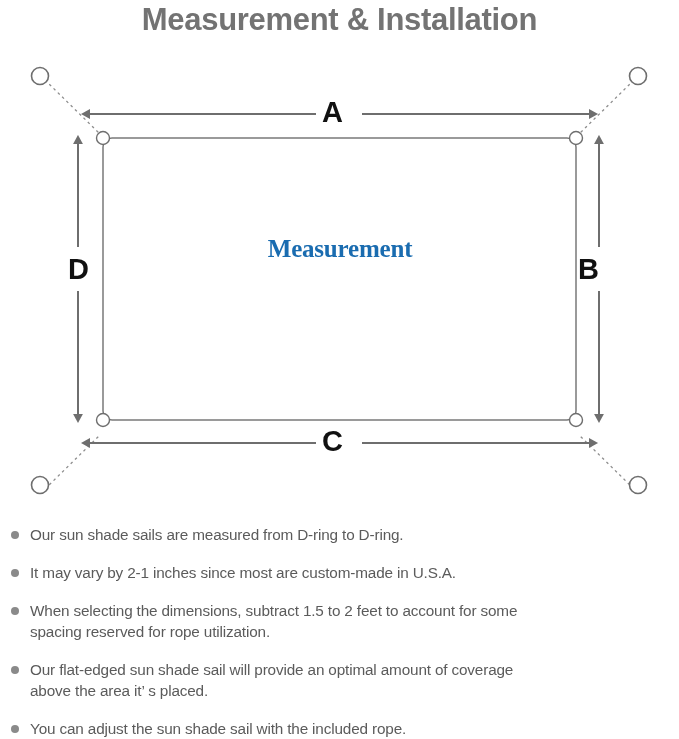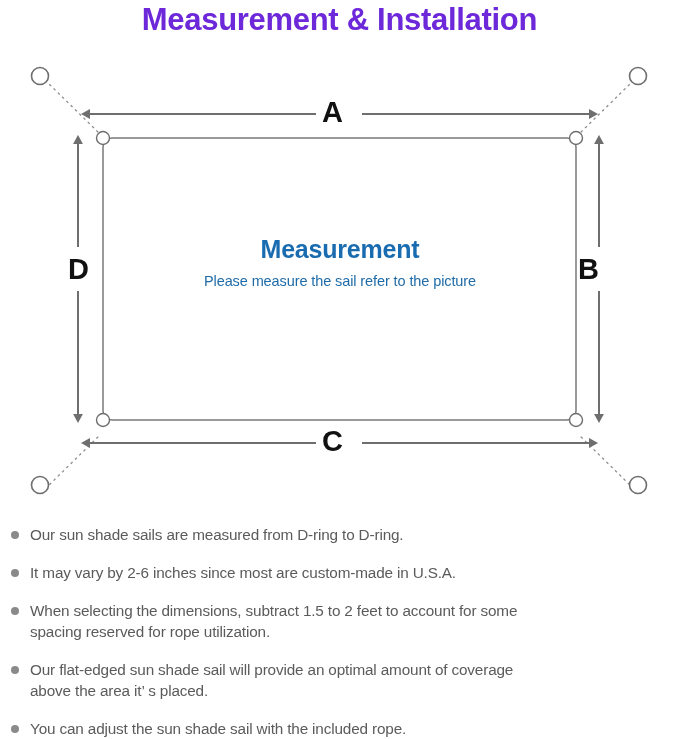--- a/index.html
+++ b/index.html
@@ -22,21 +22,21 @@
     left: 0;
     top: 0;
     width: 679px;
     height: 42px;
     line-height: 40px;
     text-align: center;
     font-family: "Liberation Sans", sans-serif;
     font-size: 31px;
     font-weight: bold;
     letter-spacing: -0.3px;
-    color: #6d28d9;
+    color: #737373;
     white-space: nowrap;
   }
 
   
   .diagram {
     position: absolute;
     left: 0;
     top: 48px;
     width: 679px;
     height: 468px;
@@ -50,21 +50,21 @@
   
   .center-labels {
     position: absolute;
     left: 103px;
     top: 186px;
     width: 474px;
     text-align: center;
     pointer-events: none;
   }
   .center-title {
-    font-family: Liberation Sans, sans-serif;
+    font-family: Liberation Serif, serif;
     font-size: 25px;
     font-weight: bold;
     color: #1a6cb0;
     line-height: 30px;
     letter-spacing: -0.2px;
   }
   .center-sub {
     font-family: "Liberation Sans", sans-serif;
     font-size: 14.5px;
     font-weight: normal;
@@ -168,37 +168,36 @@
       <line x1="78" y1="199" x2="78" y2="96" marker-end="url(#arrR)"></line>
       <line x1="78" y1="243" x2="78" y2="366" marker-end="url(#arrR)"></line>
 
       <line x1="599" y1="199" x2="599" y2="96" marker-end="url(#arrR)"></line>
       <line x1="599" y1="243" x2="599" y2="366" marker-end="url(#arrR)"></line>
     </g>
   </svg>
 
   <div class="center-labels">
     <div class="center-title">Measurement</div>
-    <div class="center-sub">Please measure the sail refer to the picture</div>
   </div>
 
   <div class="dim-label dim-a">A</div>
   <div class="dim-label dim-b">B</div>
   <div class="dim-label dim-c">C</div>
   <div class="dim-label dim-d">D</div>
 </div>
 
 <div class="bullets">
   <div class="bullet-row">
     <span class="bullet-dot"></span>
     <span>Our sun shade sails are measured from D-ring to D-ring.</span>
   </div>
   <div class="bullet-row">
     <span class="bullet-dot"></span>
-    <span>It may vary by 2-6 inches since most are custom-made in U.S.A.</span>
+    <span>It may vary by 2-1 inches since most are custom-made in U.S.A.</span>
   </div>
   <div class="bullet-row">
     <span class="bullet-dot"></span>
     <span>When selecting the dimensions, subtract 1.5 to 2 feet to account for some spacing reserved for rope utilization.</span>
   </div>
   <div class="bullet-row">
     <span class="bullet-dot"></span>
     <span>Our flat-edged sun shade sail will provide an optimal amount of coverage above the area it’ s placed.</span>
   </div>
   <div class="bullet-row">

